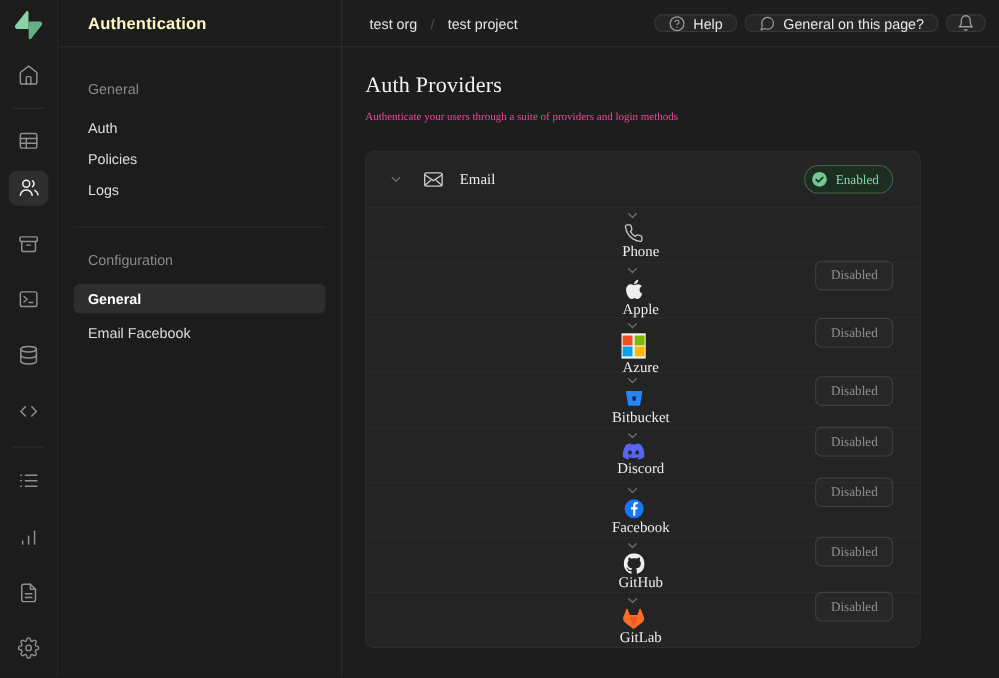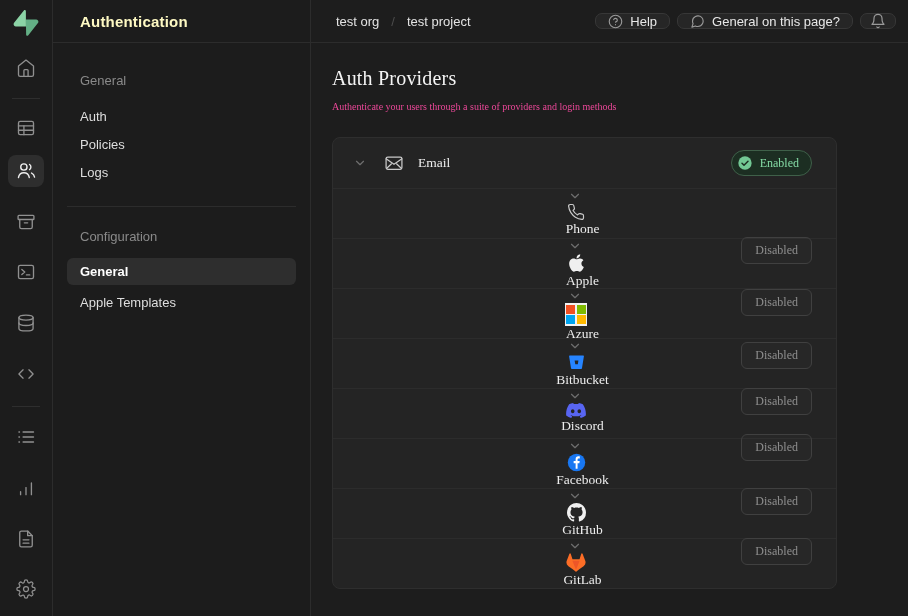--- a/index.html
+++ b/index.html
@@ -200,21 +200,21 @@
     <span class="sidebar-title">Authentication</span>
   </div>
   <div class="sidebar-nav">
     <div class="nav-section-label">General</div>
     <div class="nav-item">Auth</div>
     <div class="nav-item">Policies</div>
     <div class="nav-item">Logs</div>
     <div class="nav-divider"></div>
     <div class="nav-section-label">Configuration</div>
     <div class="nav-item active">General</div>
-    <div class="nav-item">Apple Templates</div>
+    <div class="nav-item">Email Facebook</div>
   </div>
 </aside>
 
 <div class="main">
 
   <header class="topbar">
     <span class="crumb">test org</span>
     <span class="crumb-sep">/</span>
     <span class="crumb">test project</span>
     <div class="topbar-right">

